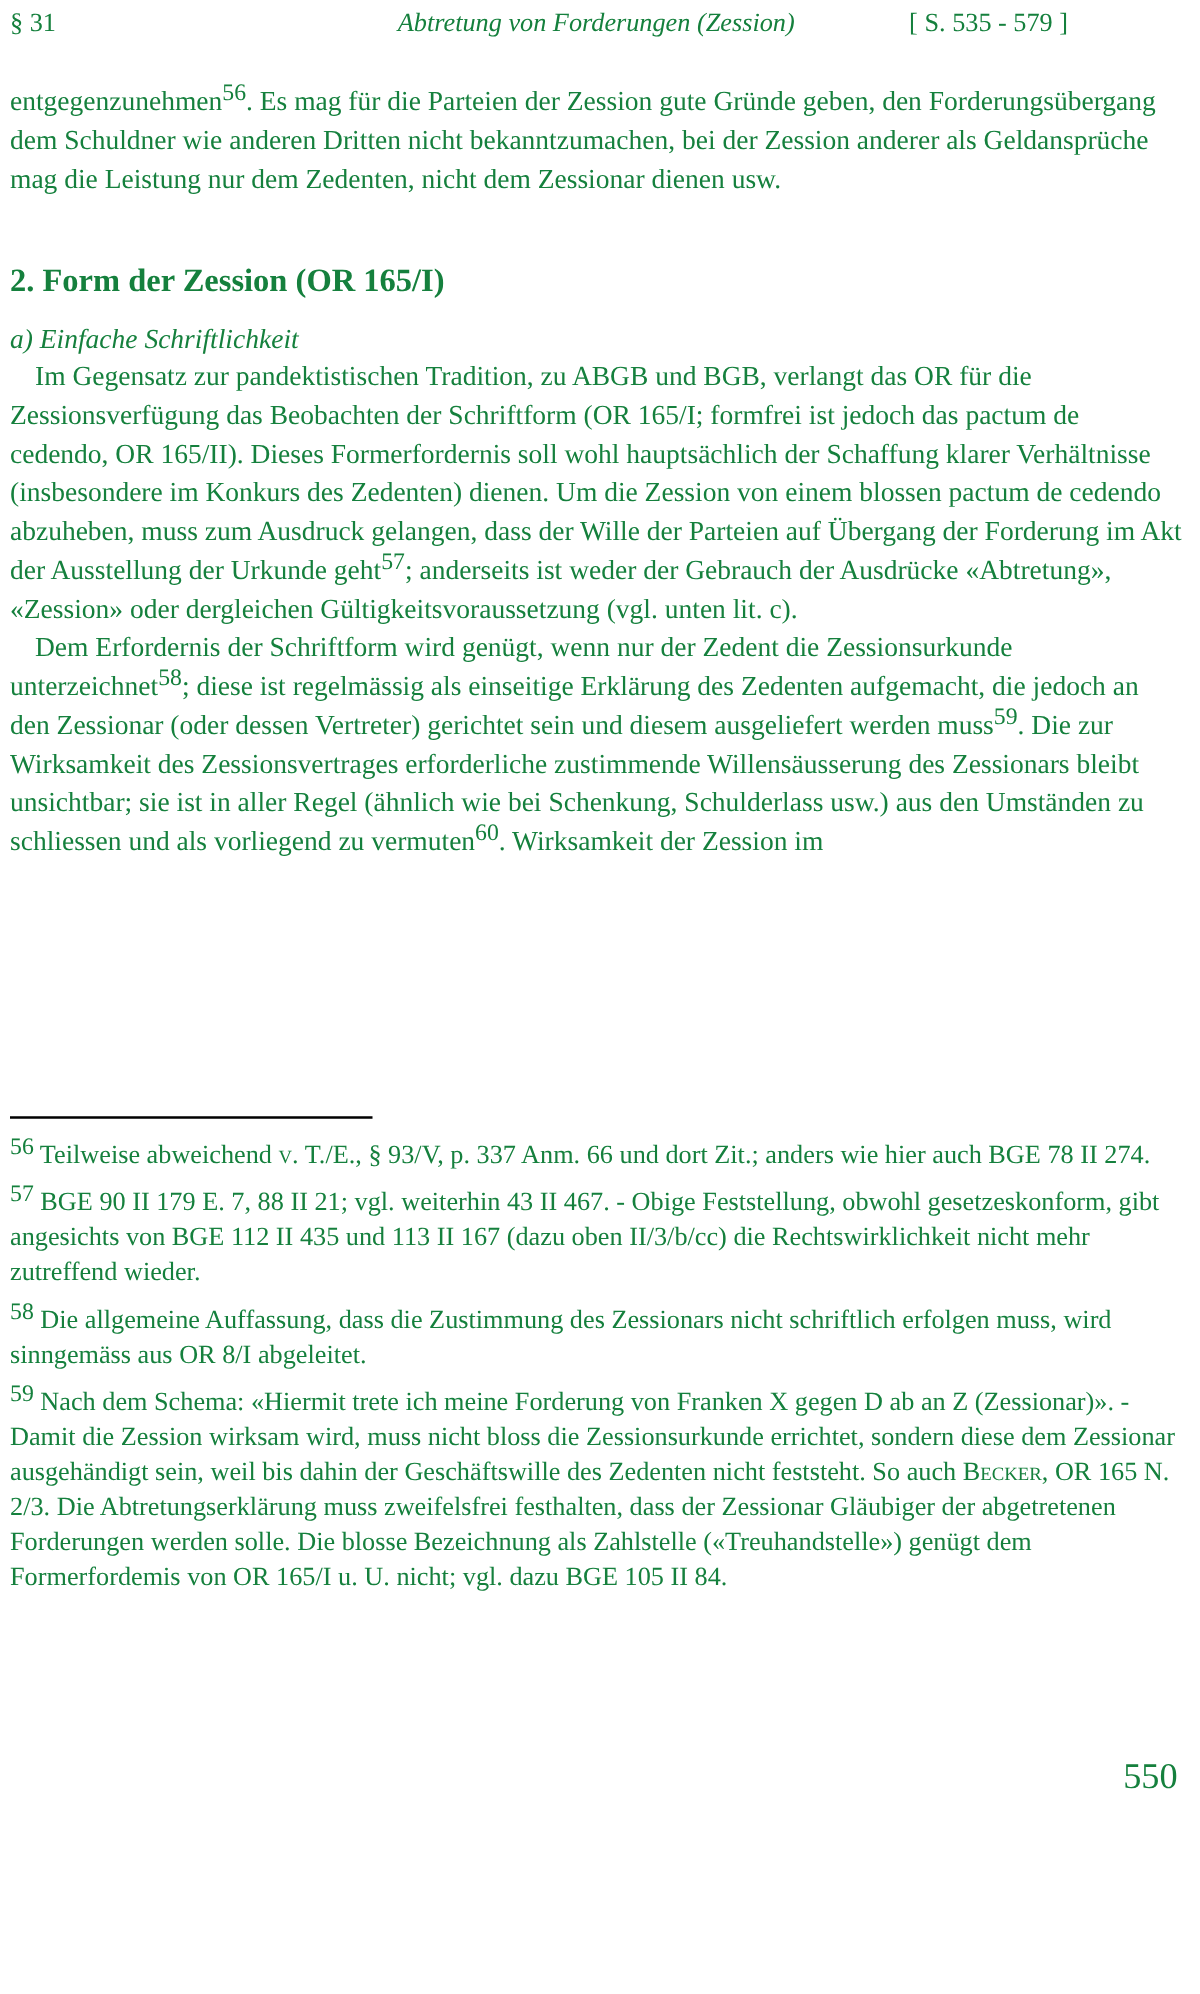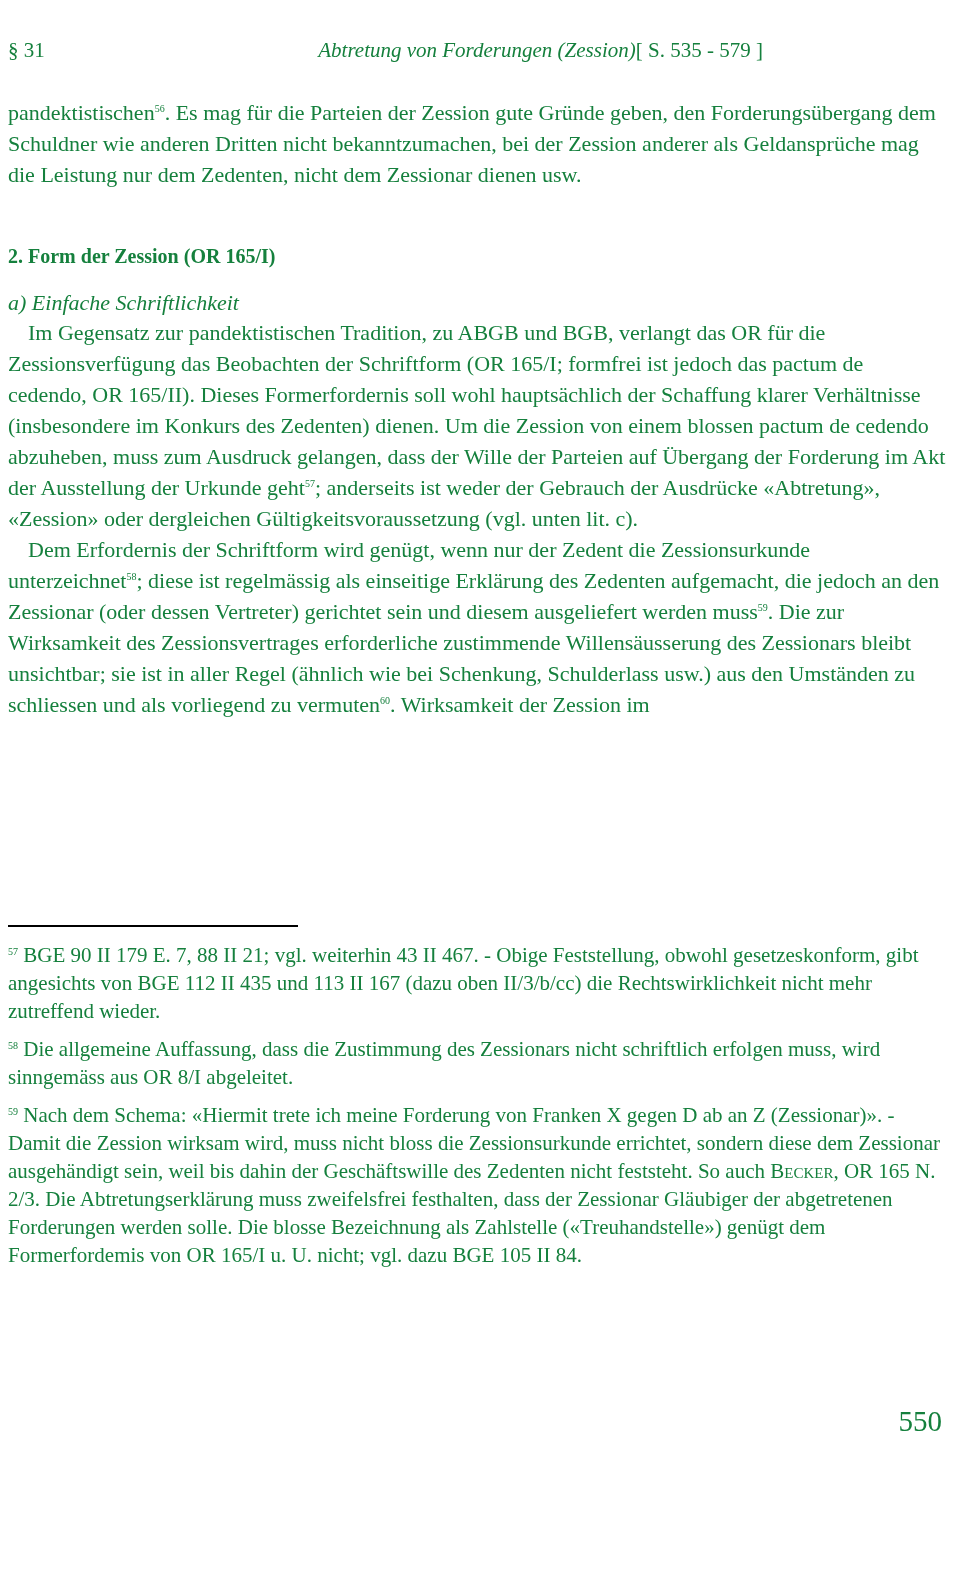--- a/index.html
+++ b/index.html
@@ -17,49 +17,49 @@
   
   .running-header {
     display: grid;
     grid-template-columns: 1fr auto 1fr;
     align-items: baseline;
     font-size: 21px;
     line-height: 25px;
   }
   .running-header .hdr-left  { text-align: left; }
   .running-header .hdr-center{ text-align: right; font-style: italic; }
-  .running-header .hdr-right { text-align: left; margin-top: 32px; }
+  .running-header .hdr-right { text-align: center; }
 
   
   .body-content p {
     font-size: 22px;
     line-height: 31px;
     margin: 0;
     text-align: left;
   }
   .body-content > p:first-child { margin-top: 34px; }
   .body-content p.indent { text-indent: 20px; }
   .body-content h2 {
-    font-size: 20px;
+    font-size: 26px;
     line-height: 29px;
     font-weight: bold;
     margin: 52px 0 16px 0;
   }
   .body-content h3 {
     font-size: 22px;
     line-height: 29px;
     font-weight: normal;
     font-style: italic;
     margin: 17px 0 0 0;
   }
   .body-content h2 + h3 { }
   .body-content h3 + p  { }
 
   sup.fn-ref {
-    font-size: 10px;
+    font-size: 19px;
     line-height: 0;
     vertical-align: baseline;
     position: relative;
     top: -8px;
   }
   .sc { font-variant: small-caps; }
 
   
   .footnote-separator {
     width: 290px;
@@ -88,30 +88,31 @@
 
 <div class="page">
 
   <div class="running-header">
     <span class="hdr-left">§ 31</span>
     <span class="hdr-center">Abtretung von Forderungen (Zession)</span>
     <span class="hdr-right">[ S. 535 - 579 ]</span>
   </div>
 
   <div class="body-content" id="body-content">
-      <p><span>pandektistischen</span><sup class="fn-ref">56</sup><span>. Es mag für die Parteien der Zession gute Gründe geben, den Forderungsübergang dem Schuldner wie anderen Dritten nicht bekanntzumachen, bei der Zession anderer als Geldansprüche mag die Leistung nur dem Zedenten, nicht dem Zessionar dienen usw.</span></p>
+      <p><span>entgegenzunehmen</span><sup class="fn-ref">56</sup><span>. Es mag für die Parteien der Zession gute Gründe geben, den Forderungsübergang dem Schuldner wie anderen Dritten nicht bekanntzumachen, bei der Zession anderer als Geldansprüche mag die Leistung nur dem Zedenten, nicht dem Zessionar dienen usw.</span></p>
       <h2>2. Form der Zession (OR 165/I)</h2>
       <h3>a) Einfache Schriftlichkeit</h3>
       <p class="indent"><span>Im Gegensatz zur pandektistischen Tradition, zu ABGB und BGB, verlangt das OR für die Zessionsverfügung das Beobachten der Schriftform (OR 165/I; formfrei ist jedoch das pactum de cedendo, OR 165/II). Dieses Formerfordernis soll wohl hauptsächlich der Schaffung klarer Verhältnisse (insbesondere im Konkurs des Zedenten) dienen. Um die Zession von einem blossen pactum de cedendo abzuheben, muss zum Ausdruck gelangen, dass der Wille der Parteien auf Übergang der Forderung im Akt der Ausstellung der Urkunde geht</span><sup class="fn-ref">57</sup><span>; anderseits ist weder der Gebrauch der Ausdrücke «Abtretung», «Zession» oder dergleichen Gültigkeitsvoraussetzung (vgl. unten lit. c).</span></p>
       <p class="indent"><span>Dem Erfordernis der Schriftform wird genügt, wenn nur der Zedent die Zessionsurkunde unterzeichnet</span><sup class="fn-ref">58</sup><span>; diese ist regelmässig als einseitige Erklärung des Zedenten aufgemacht, die jedoch an den Zessionar (oder dessen Vertreter) gerichtet sein und diesem ausgeliefert werden muss</span><sup class="fn-ref">59</sup><span>. Die zur Wirksamkeit des Zessionsvertrages erforderliche zustimmende Willensäusserung des Zessionars bleibt unsichtbar; sie ist in aller Regel (ähnlich wie bei Schenkung, Schulderlass usw.) aus den Umständen zu schliessen und als vorliegend zu vermuten</span><sup class="fn-ref">60</sup><span>. Wirksamkeit der Zession im</span></p>
     </div>
 
   <div class="footnote-separator"></div>
 
   <div class="footnotes" id="footnotes">
+      <p class="footnote"><sup class="fn-ref">56</sup><span> Teilweise abweichend </span><span class="sc">v.</span><span> T./E., § 93/V, p. 337 Anm. 66 und dort Zit.; anders wie hier auch BGE 78 II 274.</span></p>
       <p class="footnote"><sup class="fn-ref">57</sup><span> BGE 90 II 179 E. 7, 88 II 21; vgl. weiterhin 43 II 467. - Obige Feststellung, obwohl gesetzeskonform, gibt angesichts von BGE 112 II 435 und 113 II 167 (dazu oben II/3/b/cc) die Rechtswirklichkeit nicht mehr zutreffend wieder.</span></p>
       <p class="footnote"><sup class="fn-ref">58</sup><span> Die allgemeine Auffassung, dass die Zustimmung des Zessionars nicht schriftlich erfolgen muss, wird sinngemäss aus OR 8/I abgeleitet.</span></p>
       <p class="footnote"><sup class="fn-ref">59</sup><span> Nach dem Schema: «Hiermit trete ich meine Forderung von Franken X gegen D ab an Z (Zessionar)». - Damit die Zession wirksam wird, muss nicht bloss die Zessionsurkunde errichtet, sondern diese dem Zessionar ausgehändigt sein, weil bis dahin der Geschäftswille des Zedenten nicht feststeht. So auch </span><span class="sc">Becker</span><span>, OR 165 N. 2/3. Die Abtretungserklärung muss zweifelsfrei festhalten, dass der Zessionar Gläubiger der abgetretenen Forderungen werden solle. Die blosse Bezeichnung als Zahlstelle («Treuhandstelle») genügt dem Formerfordemis von OR 165/I u. U. nicht; vgl. dazu BGE 105 II 84.</span></p>
     </div>
 
   <span class="page-number">550</span>
 
 </div>
 
 </body></html>

